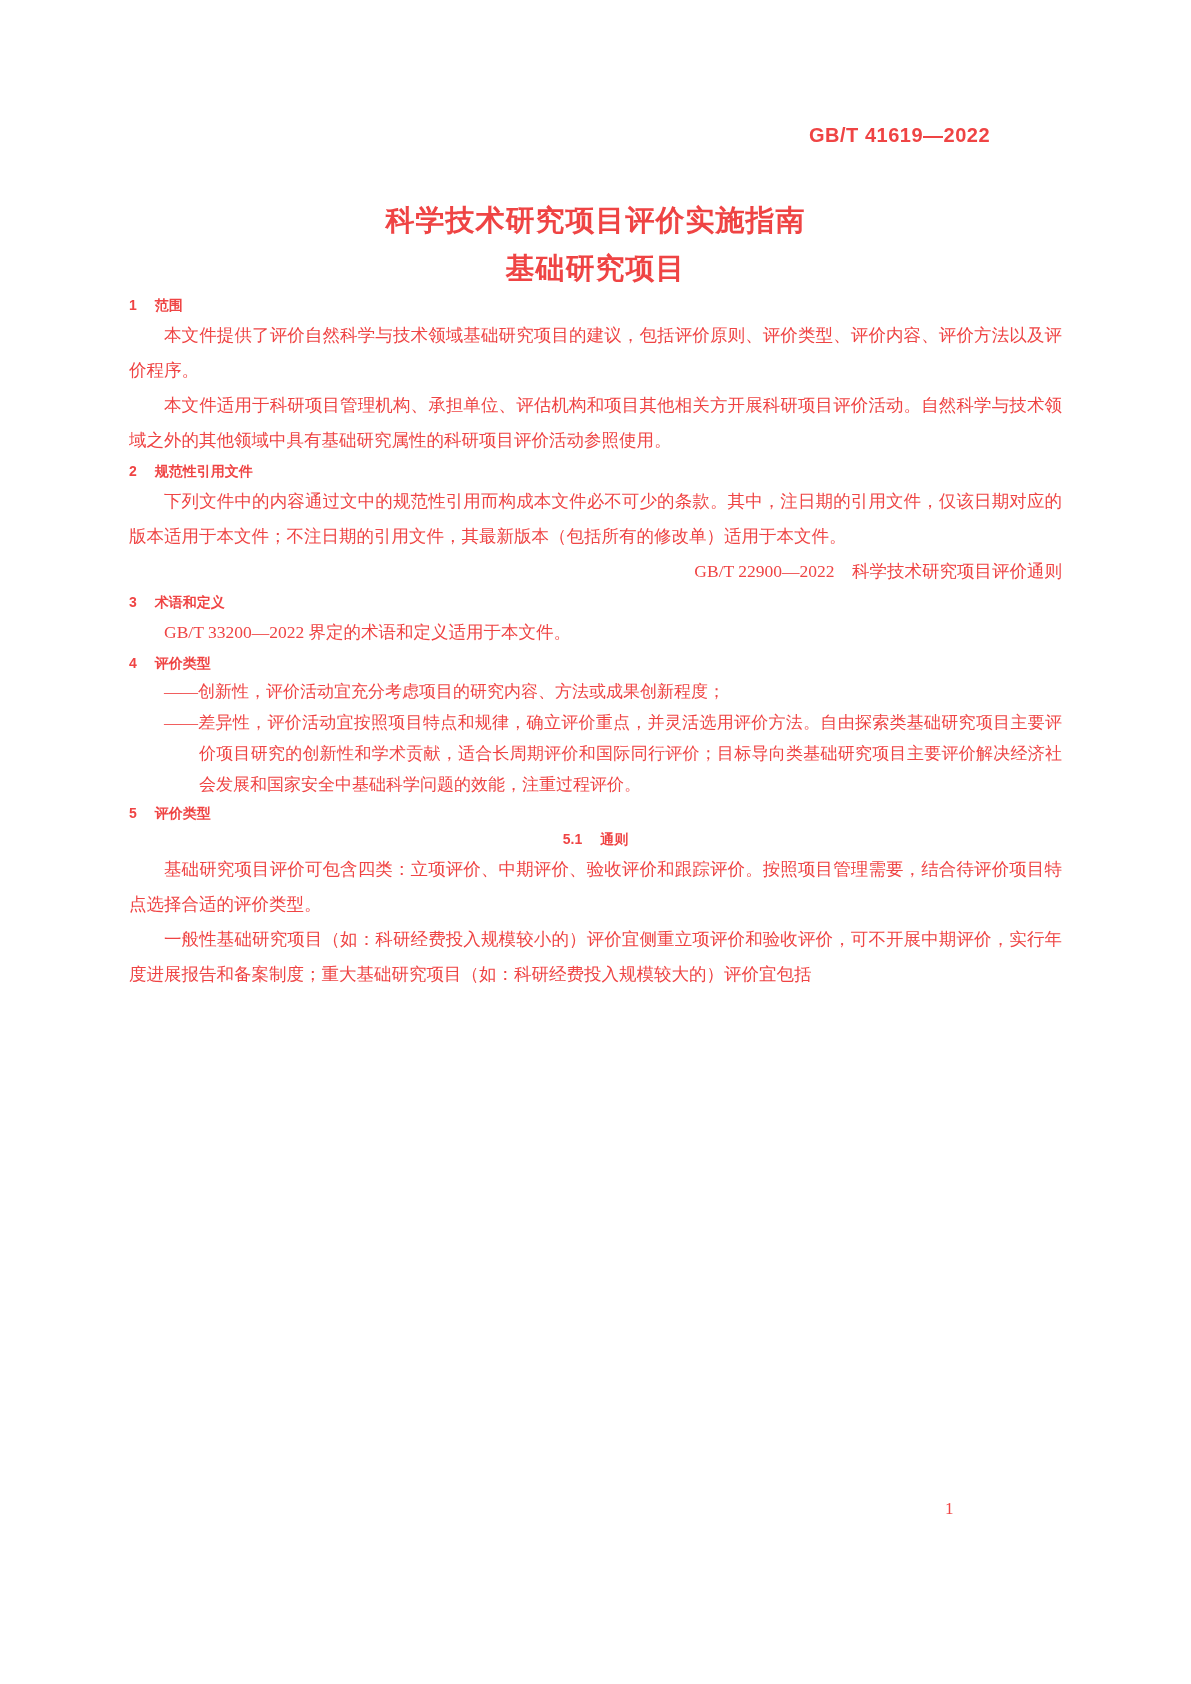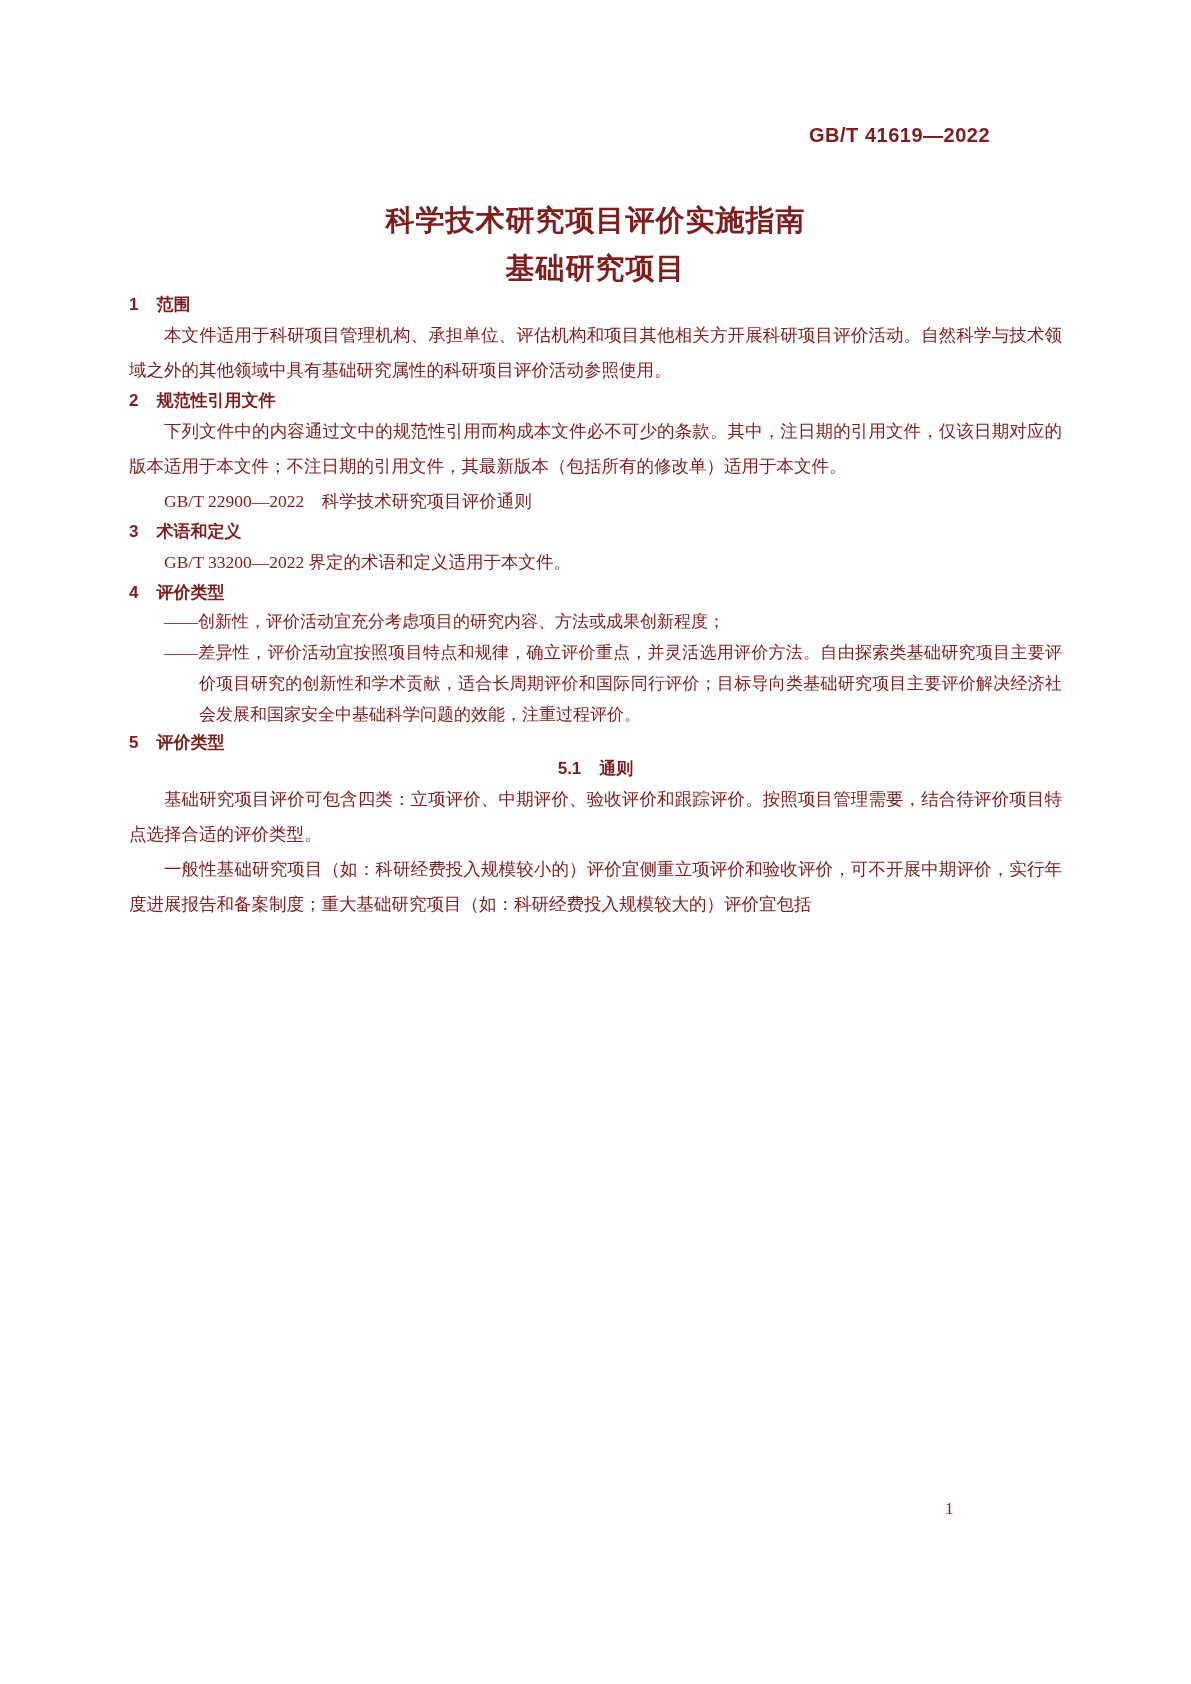--- a/index.html
+++ b/index.html
@@ -1,21 +1,21 @@
 <!DOCTYPE html>
 <html><head>
 <meta charset="utf-8">
 <style>
   html, body { margin: 0; padding: 0; background: #ffffff; }
   .page {
     position: relative;
     width: 1191px;
     height: 1684px;
     background: #ffffff;
-    color: #7f1d1d;
+    color: #ef4444;
     overflow: hidden;
     font-family: "Liberation Serif", "DejaVu Serif", serif;
   }
   .content {
     position: absolute;
     left: 129px;
     top: 0;
     width: 933px;
   }
   .doc-number {
@@ -34,37 +34,38 @@
     font-family: "Liberation Sans", "DejaVu Sans", sans-serif;
     font-weight: 700;
     font-size: 29px;
     line-height: 48px;
   }
   .doc-title span { display: block; letter-spacing: 1px; }
   h2.sec, h3.subsec {
     margin: 0;
     font-family: "Liberation Sans", "DejaVu Sans", sans-serif;
     font-weight: 700;
-    font-size: 17px;
+    font-size: 14px;
     line-height: 26px;
   }
   h2.sec .num, h3.subsec .num { margin-right: 18px; }
   p.para {
     margin: 0;
     font-size: 17.5px;
     line-height: 35px;
     text-align: justify;
     text-justify: inter-ideograph;
     text-indent: 2em;
   }
   p.refline {
     margin: 0;
     font-size: 17.5px;
     line-height: 35px;
     text-indent: 2em;
+    text-align: right;
   }
   .dash-list { margin: 0; }
   p.dash-item {
     margin: 0;
     font-size: 17px;
     line-height: 31px;
     text-align: justify;
     text-justify: inter-ideograph;
     padding-left: 70px;
     text-indent: -35px;
@@ -97,20 +98,21 @@
   <div class="content">
 
     <div class="doc-number">GB/T 41619—2022</div>
 
     <div class="doc-title">
       <span>科学技术研究项目评价实施指南</span>
       <span>基础研究项目</span>
     </div>
 
     <h2 class="sec h-s1"><span class="num">1</span><span>范围</span></h2>
+    <p class="para p-s1a">本文件提供了评价自然科学与技术领域基础研究项目的建议，包括评价原则、评价类型、评价内容、评价方法以及评价程序。</p>
     <p class="para">本文件适用于科研项目管理机构、承担单位、评估机构和项目其他相关方开展科研项目评价活动。自然科学与技术领域之外的其他领域中具有基础研究属性的科研项目评价活动参照使用。</p>
 
     <h2 class="sec h-s2"><span class="num">2</span><span>规范性引用文件</span></h2>
     <p class="para p-s2a">下列文件中的内容通过文中的规范性引用而构成本文件必不可少的条款。其中，注日期的引用文件，仅该日期对应的版本适用于本文件；不注日期的引用文件，其最新版本（包括所有的修改单）适用于本文件。</p>
     <p class="refline">GB/T 22900—2022　科学技术研究项目评价通则</p>
 
     <h2 class="sec h-s3"><span class="num">3</span><span>术语和定义</span></h2>
     <p class="para p-s3a">GB/T 33200—2022 界定的术语和定义适用于本文件。</p>
 
     <h2 class="sec h-s4"><span class="num">4</span><span>评价类型</span></h2>

